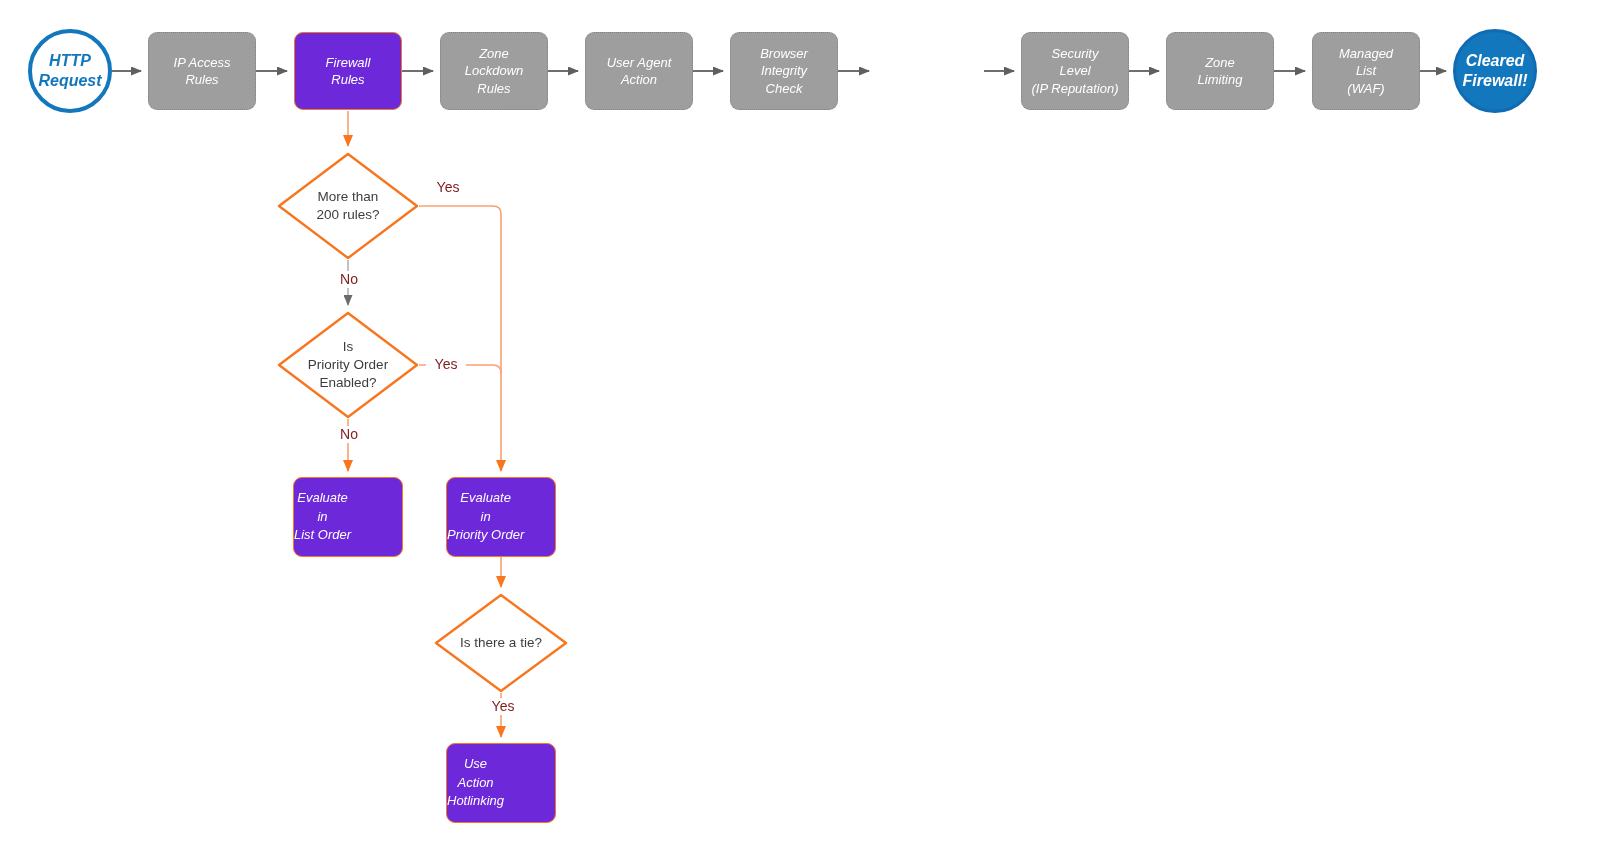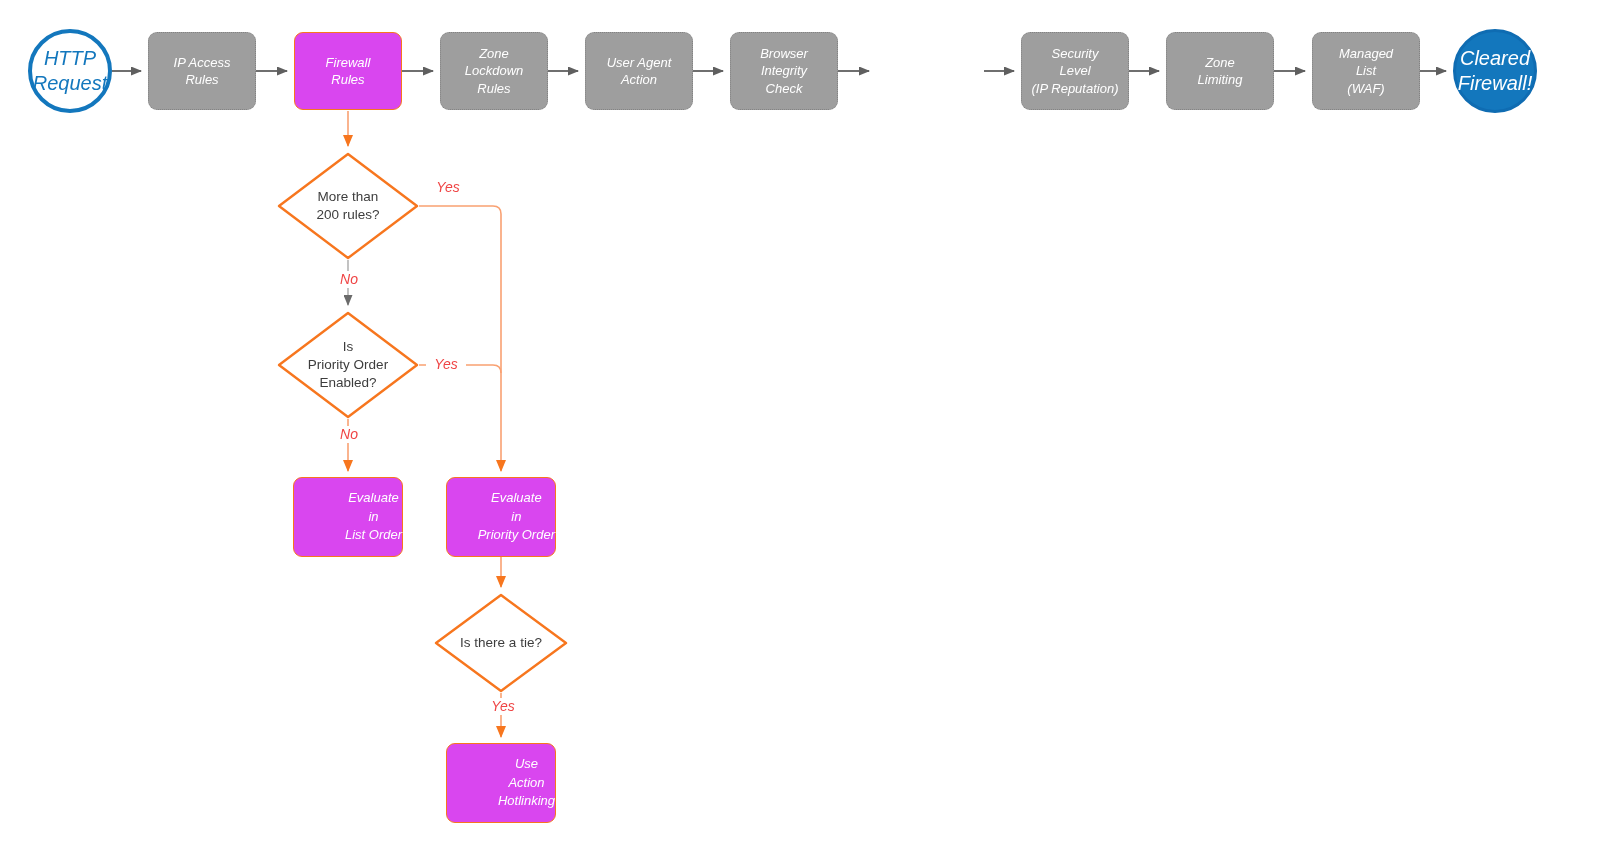--- a/index.html
+++ b/index.html
@@ -10,42 +10,42 @@
   #canvas{position:absolute;left:0;top:0;width:1600px;height:858px;}
   #connectors{position:absolute;left:0;top:0;z-index:0;}
   .node{position:absolute;z-index:2;display:flex;align-items:center;justify-content:center;
         text-align:center;white-space:pre-line;box-sizing:border-box;}
   .stage{
     top:32px;width:108px;height:78px;border-radius:9px;
     background:#9e9e9e;border:1px dotted #828282;
     color:#ffffff;font-style:italic;font-size:13px;line-height:1.32;
   }
   .stage.orange, .action{
-    background:#d946ef;border:1px solid #f7761e;color:#ffffff;
+    background:#6d28d9;border:1px solid #f7761e;color:#ffffff;
   }
   .action{
     width:110px;height:80px;border-radius:9px;
     font-style:italic;font-size:13px;line-height:1.45;
-    display:flex;align-items:center;justify-content:flex-end;text-align:center;
+    display:flex;align-items:center;justify-content:flex-start;text-align:center;
   }
   .terminal{
     width:84px;height:84px;border-radius:50%;
-    font-weight:normal;font-style:italic;font-size:20px;line-height:1.25;
+    font-weight:bold;font-style:italic;font-size:16px;line-height:1.25;
   }
   .terminal.start{top:29px;left:28px;background:#ffffff;border:4px solid #1377bd;color:#1377bd;}
   .terminal.end{top:29px;left:1453px;background:#1377bd;border:3px solid #0f6cb2;color:#ffffff;}
   .diamond{position:absolute;z-index:2;}
   .diamond svg{position:absolute;left:0;top:0;width:100%;height:100%;}
   .diamond .dlabel{
     position:absolute;left:0;top:0;width:100%;height:100%;
     display:flex;align-items:center;justify-content:center;text-align:center;
     color:#3d3d3d;font-size:13.5px;line-height:1.35;white-space:pre-line;z-index:3;
   }
   .edge-label{
-    position:absolute;z-index:4;font-style:italic;font-size:14px;color:#ef4444;
+    position:absolute;z-index:4;font-size:14px;color:#7f1d1d;
     background:#ffffff;padding:0 3px;text-align:center;line-height:1.2;
   }
 </style>
 </head>
 <body>
 
 <div id="canvas">
 
   <svg id="connectors" width="1600" height="858" viewBox="0 0 1600 858">
     <defs>

